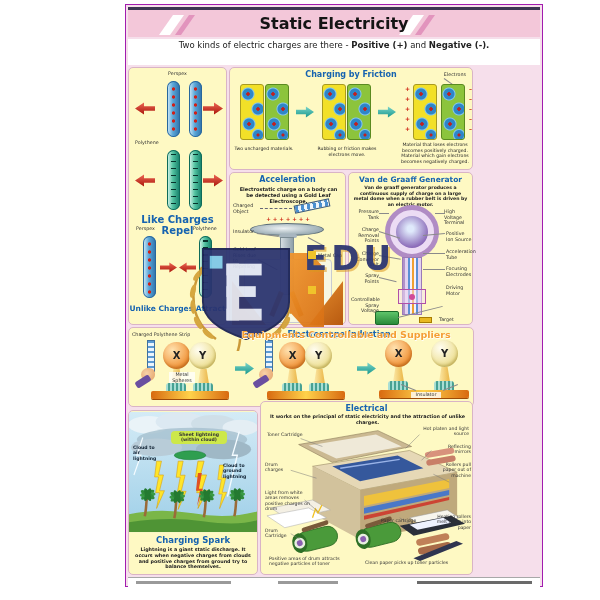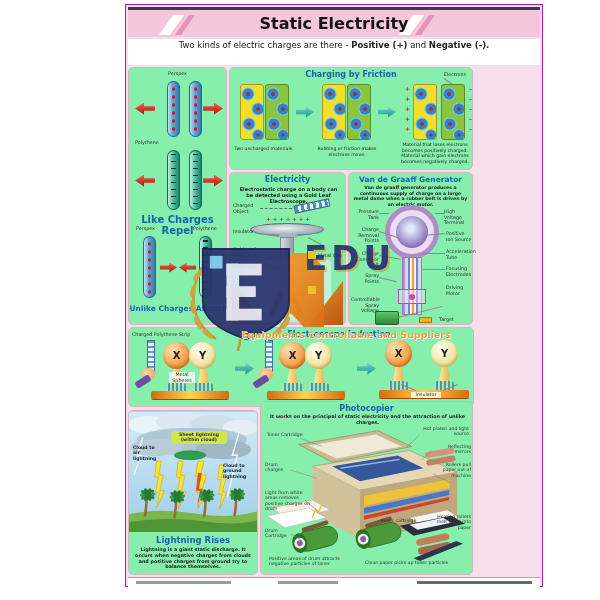--- a/index.html
+++ b/index.html
@@ -1,21 +1,21 @@
 <!DOCTYPE html>
 <html><head>
 <meta charset="utf-8">
 <style>
   html,body{margin:0;padding:0}
   .page{position:relative;width:600px;height:600px;background:#ffffff;overflow:hidden;
         font-family:"DejaVu Sans","Liberation Sans",sans-serif;color:#111}
   .abs{position:absolute}
   .chart{position:absolute;left:125px;top:4px;width:418px;height:583px;background:#f6dfeb;
          border:1px solid #a21caf;box-sizing:border-box}
-  .panel{position:absolute;background:#86efac;border:1px solid #d9b4c6;border-radius:5px;box-sizing:border-box}
+  .panel{position:absolute;background:#fef9c3;border:1px solid #d9b4c6;border-radius:5px;box-sizing:border-box}
   .ptitle{color:#1663b0;font-weight:bold;text-align:center}
   .lbl{position:absolute;font-size:4.8px;line-height:1.15;color:#333}
   .cap{position:absolute;font-size:4.6px;line-height:1.2;color:#222;text-align:center}
   .cl{position:absolute;background:#8a8a8a;height:1px;transform-origin:0 50%}
   
   .arr{position:absolute;clip-path:polygon(0% 32%,55% 32%,55% 4%,100% 50%,55% 96%,55% 68%,0% 68%)}
   .red-a{background:linear-gradient(180deg,#ef6a58,#a81408)}
   .teal-a{background:linear-gradient(180deg,#7fd8cc,#14948a)}
   .flip{transform:scaleX(-1)}
   
@@ -112,21 +112,21 @@
 –
 –
 –
 –</div>
     <div class="cap" style="left:2px;top:78px;width:64px">Two uncharged materials.</div>
     <div class="cap" style="left:86px;top:78px;width:62px">Rubbing or friction makes electrons move.</div>
     <div class="cap" style="left:168px;top:74px;width:74px">Material that loses electrons becomes positively charged. Material which gain electrons becomes negatively charged.</div>
   </div>
 
   <div class="panel" style="left:103px;top:167px;width:117px;height:153px">
-    <div class="ptitle" style="position:absolute;left:0;right:0;top:2px;font-size:8px">Electricity</div>
+    <div class="ptitle" style="position:absolute;left:0;right:0;top:2px;font-size:8px">Acceleration</div>
     <div class="cap" style="left:6px;top:13px;width:105px;font-size:5px;font-weight:bold">Electrostatic charge on a body can be detected using a Gold Leaf Electroscope.</div>
     <div class="lbl" style="left:3px;top:30px;width:28px">Charged Object</div>
     <div class="abs" style="left:64px;top:29px;width:36px;height:8px;border:1px solid #3a5a80;box-sizing:border-box;transform:rotate(-12deg);
                 background:repeating-linear-gradient(90deg,#4a90d0 0 3px,#eef6fc 3px 6px)"></div>
     <div class="abs" style="left:30px;top:35px;width:32px;border-top:1px dashed #667"></div>
     <div class="abs" style="left:20px;top:43px;width:76px;text-align:center;color:#cc2211;font-size:5.5px;font-weight:bold">+ + + + + + +</div>
     <div class="disc" style="left:20px;top:50px;width:74px;height:13px"></div>
     <div class="abs" style="left:49px;top:61px;width:18px;height:4px;background:#a8b6c0;border-radius:2px"></div>
     <div class="stem" style="left:50px;top:64px;width:14px;height:58px"></div>
     <div class="abs" style="left:14px;top:86px;width:86px;height:62px;border:1px solid #c8ccd2;border-radius:4px 4px 12px 12px;background:rgba(240,246,250,.55)"></div>
@@ -272,26 +272,26 @@
       <path d="M0 104 Q30 97 65 103 T130 101 L130 122 L0 122 Z" fill="#7ab648"></path>
       <path d="M0 112 Q40 106 75 111 T130 110 L130 122 L0 122 Z" fill="#4f9435"></path>
       <use href="#palm" transform="translate(16,106)"></use>
       <use href="#palm" transform="translate(46,108)"></use>
       <use href="#palm" transform="translate(76,107)"></use>
       <use href="#palm" transform="translate(107,106)"></use>
     </svg>
     <div class="tag-label" style="left:4px;top:34px;width:26px;color:#123;font-weight:bold">Cloud to air lightning</div>
     <div class="tag-label" style="left:42px;top:20px;width:52px;background:#cde84a;border-radius:4px;padding:1px 2px;text-align:center;font-weight:bold">Sheet lightning (within cloud)</div>
     <div class="tag-label" style="left:94px;top:52px;width:32px;color:#123;font-weight:bold">Cloud to ground lightning</div>
-    <div class="ptitle" style="position:absolute;left:0;right:0;top:124px;font-size:8.5px">Lightning Rises</div>
+    <div class="ptitle" style="position:absolute;left:0;right:0;top:124px;font-size:8.5px">Charging Spark</div>
     <div class="cap" style="left:3px;top:136px;width:122px;font-size:4.8px;font-weight:bold">Lightning is a giant static discharge. It occurs when negative charges from clouds and positive charges from ground try to balance themselves.</div>
   </div>
 
   <div class="panel" style="left:134px;top:396px;width:213px;height:174px;overflow:hidden">
-    <div class="ptitle" style="position:absolute;left:0;right:0;top:2px;font-size:8px">Photocopier</div>
+    <div class="ptitle" style="position:absolute;left:0;right:0;top:2px;font-size:8px">Electrical</div>
     <div class="cap" style="left:4px;top:12px;width:205px;font-size:4.8px;font-weight:bold">It works on the principal of static electricity and the attraction of unlike charges.</div>
     <svg viewBox="0 0 213 152" style="position:absolute;left:0;top:20px;width:211px;height:152px">
       <defs>
         <g id="cyl">
           <rect x="6" y="0" width="42" height="20" rx="10" fill="#4a9a3a" stroke="#2a6a22" stroke-width="0.8"></rect>
           <rect x="14" y="-4" width="28" height="4.5" rx="2" fill="#7a5a3a" transform="rotate(-4 14 -3)"></rect>
           <ellipse cx="9" cy="10" rx="7.5" ry="10" fill="#2e7026"></ellipse>
           <circle cx="9" cy="10" r="5.5" fill="#e8f0e0"></circle>
           <circle cx="9" cy="10" r="3" fill="#8a5fb0"></circle>
         </g>

